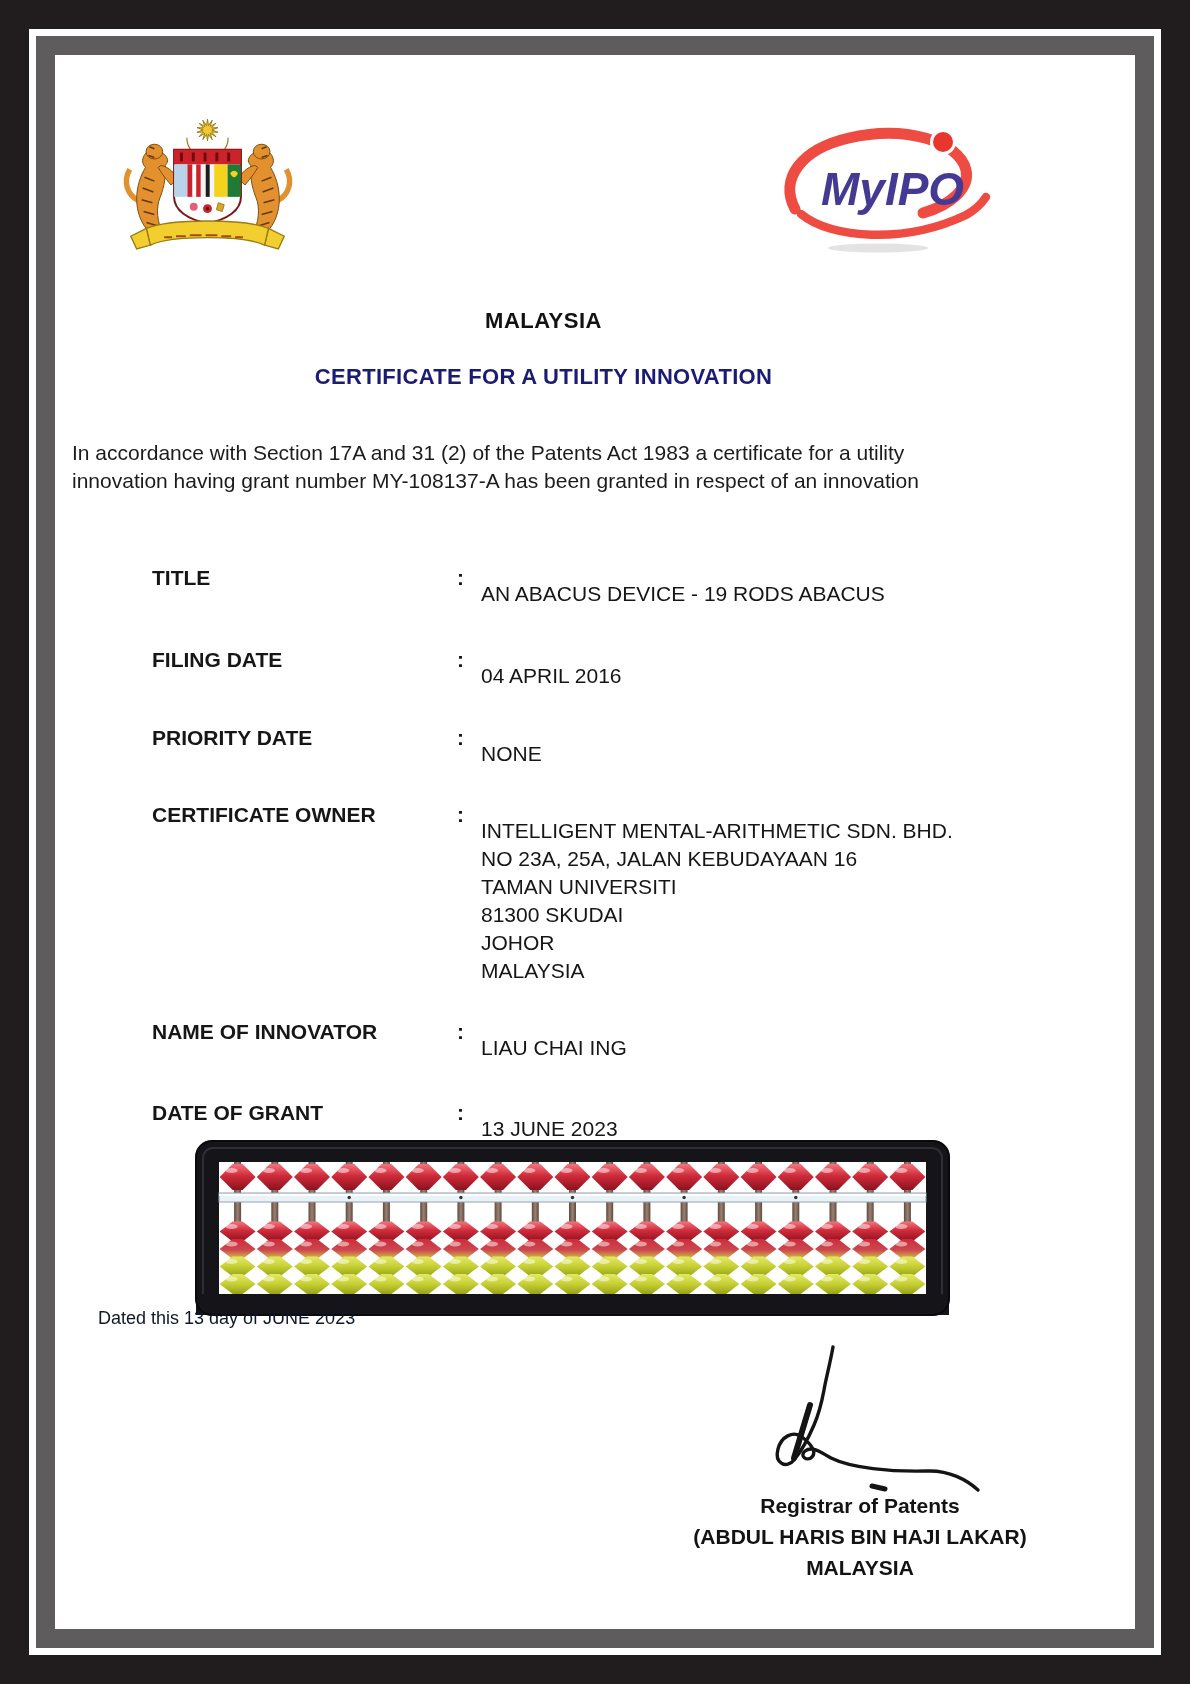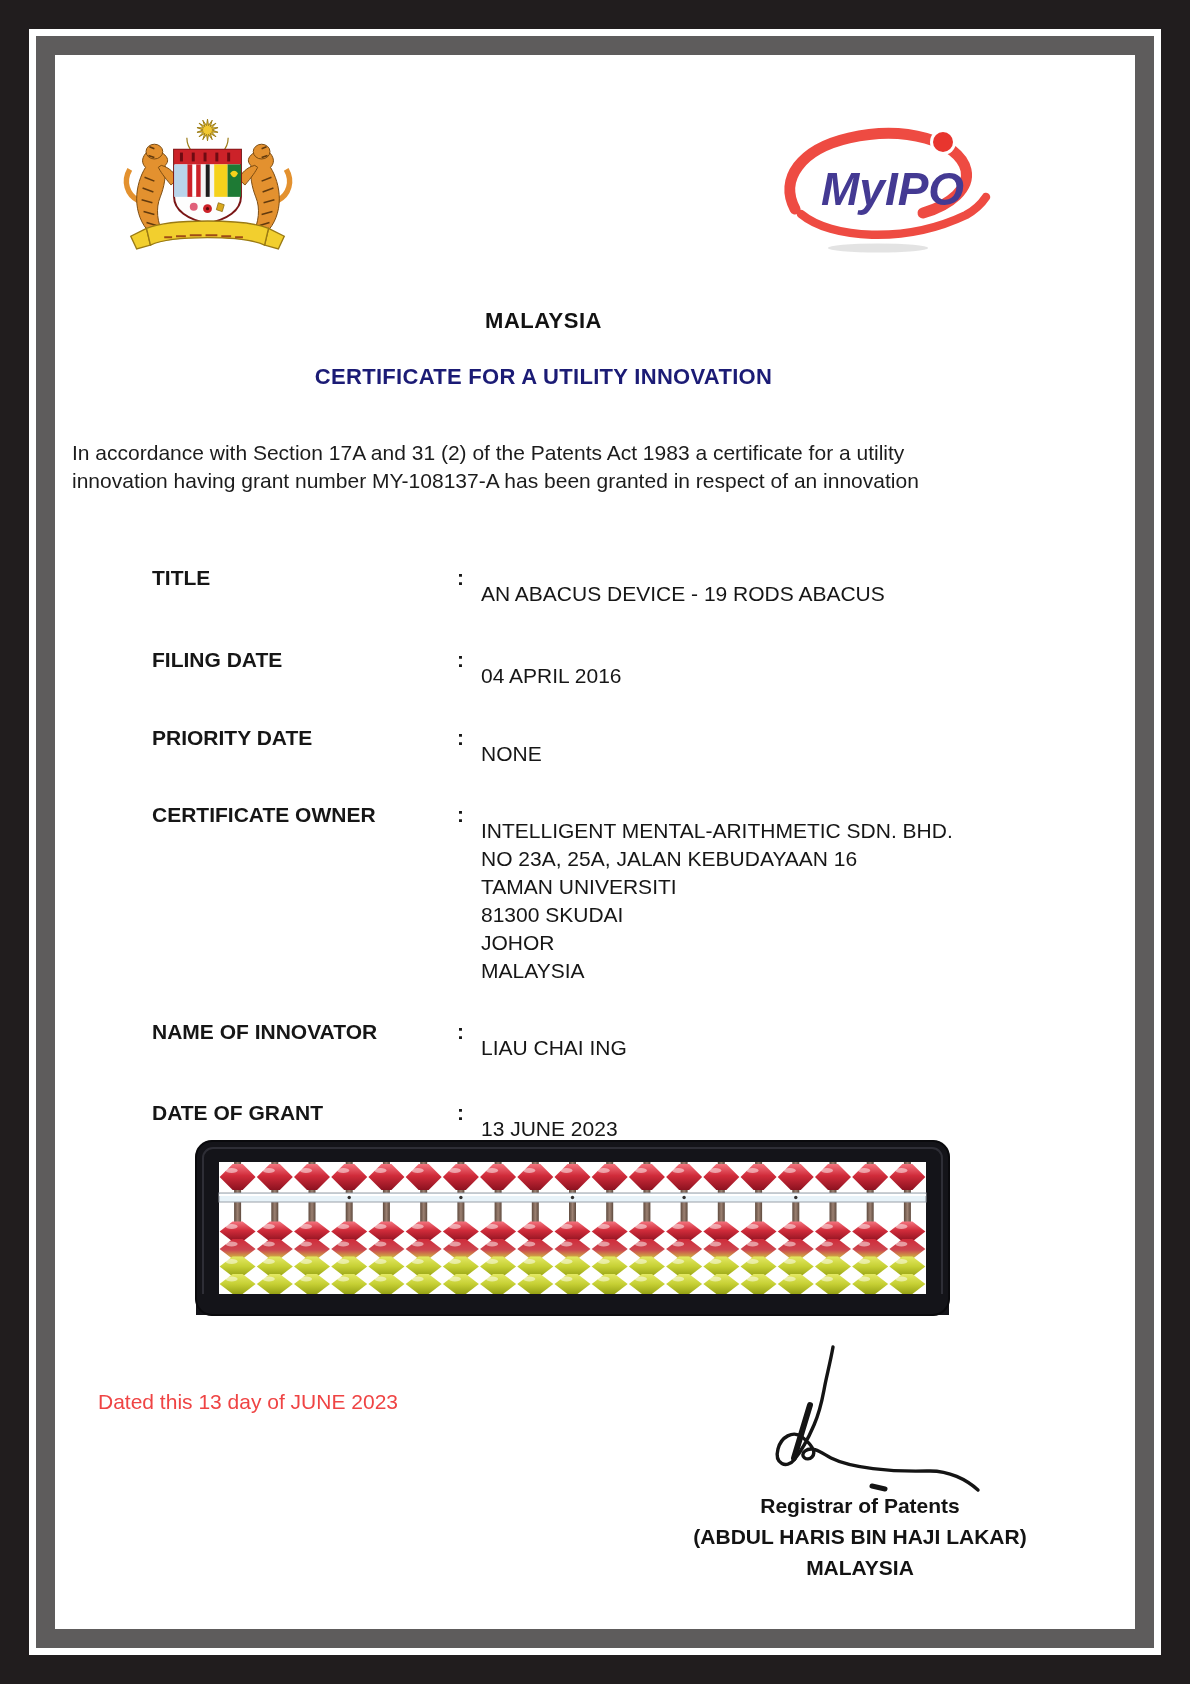--- a/index.html
+++ b/index.html
@@ -10,21 +10,21 @@
   .content{position:relative;width:1080px;height:1574px;background:#ffffff;overflow:hidden;color:#161616;}
   .abs{position:absolute;}
   .title-col{left:27px;width:923px;text-align:center;}
   .country-title{top:253px;font-size:22px;font-weight:bold;letter-spacing:.5px;color:#121212;}
   .cert-title{top:309px;font-size:22px;font-weight:bold;letter-spacing:.3px;color:#1b1b75;}
   .intro{left:17px;top:384px;width:940px;font-size:21px;line-height:27.5px;color:#1c1c1c;}
   .frow{left:97px;width:880px;font-size:21px;line-height:28px;}
   .frow .lbl{position:absolute;left:0;top:0;width:290px;font-weight:bold;}
   .frow .col{position:absolute;left:305px;top:0;font-weight:bold;}
   .frow .val{position:absolute;left:329px;top:0;width:550px;margin-top:16px;}
-  .dated{left:43px;top:1335px;font-size:21px;color:#ef4444;}
+  .dated{left:43px;top:1253px;font-size:18px;color:#0f172a;}
   .sigblock{left:605px;top:1435px;width:400px;text-align:center;font-size:21px;font-weight:bold;line-height:31px;color:#131313;}
   .logo-box{overflow:visible;}
 </style>
 </head>
 <body>
 
 <div class="page">
  <div class="ring-white">
   <div class="ring-gray">
    <div class="content">

